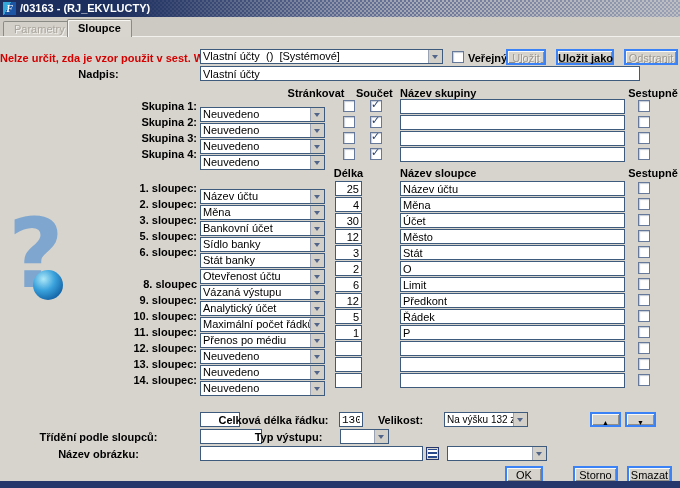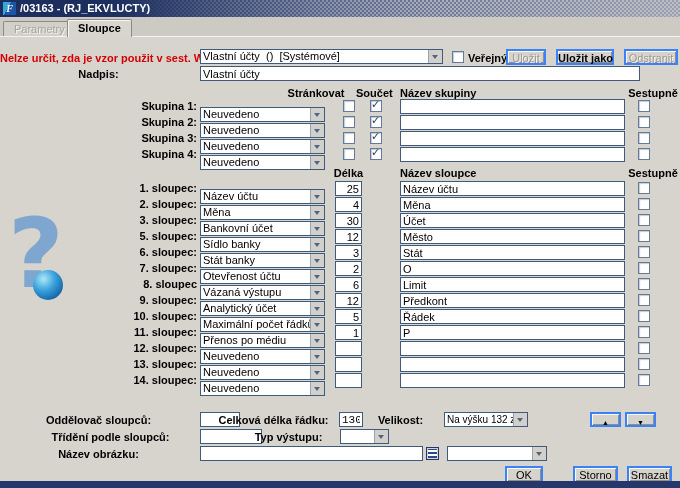--- a/index.html
+++ b/index.html
@@ -197,21 +197,20 @@
     <span class="row-lbl">6. sloupec:</span>
     <span class="combo row-sel">
       <span class="txt">Stát banky</span>
       <span class="arr"></span>
     </span>
     <input class="input num row-len" value="3" style="">
     <input class="input row-name" value="Stát" style="">
     <span class="cb desc"></span>
   </div>
       <div class="frow">
-    <span class="row-lbl">7. sloupec:</span>
     <span class="combo row-sel">
       <span class="txt">Otevřenost účtu</span>
       <span class="arr"></span>
     </span>
     <input class="input num row-len" value="2" style="">
     <input class="input row-name" value="O" style="">
     <span class="cb desc"></span>
   </div>
       <div class="frow">
     <span class="row-lbl">8. sloupec</span>
@@ -283,33 +282,32 @@
     <input class="input row-name" value="" style="">
     <span class="cb desc"></span>
   </div>
     </div>
 
   <div class="qmark">
     <span class="q">?</span>
     <span class="globe"></span>
   </div>
 
-  <span class="lbl r" style="left:0;top:413px;width:197px">Oddělovač sloupců:</span>
   <input class="input" style="left: 200px; top: 412px; width: 40px;" value="">
   <span class="lbl r" style="left:210px;top:413px;width:127px">Celková délka řádku:</span>
   <input class="input num" style="left: 339px; top: 412px; width: 24px; font-family: Liberation Mono, monospace;" value="130">
   <span class="lbl r" style="left:360px;top:413px;width:81px">Velikost:</span>
   <span class="combo" style="left:444px;top:412px;width:84px">
     <span class="txt" style="font-size:10px">Na výšku 132 zn.</span>
     <span class="arr"></span>
   </span>
   <span class="btn" style="left:590px;top:412px;width:31px;height:15px"><span class="tri">▲</span></span>
   <span class="btn" style="left:625px;top:412px;width:31px;height:15px"><span class="tri">▼</span></span>
 
-  <span class="lbl r" style="left:12px;top:430px;width:197px">Třídění podle sloupců:</span>
+  <span class="lbl r" style="left:0;top:430px;width:197px">Třídění podle sloupců:</span>
   <input class="input" style="left: 200px; top: 429px; width: 62px;" value="">
   <span class="lbl r" style="left:240px;top:430px;width:97px">Typ výstupu:</span>
   <span class="combo" style="left:340px;top:429px;width:49px">
     <span class="txt"></span>
     <span class="arr"></span>
   </span>
 
   <span class="lbl r" style="left:0;top:447px;width:197px">Název obrázku:</span>
   <input class="input" style="left: 200px; top: 446px; width: 223px;" value="">
   <span class="list-icon" style="left:426px;top:447px"></span>

